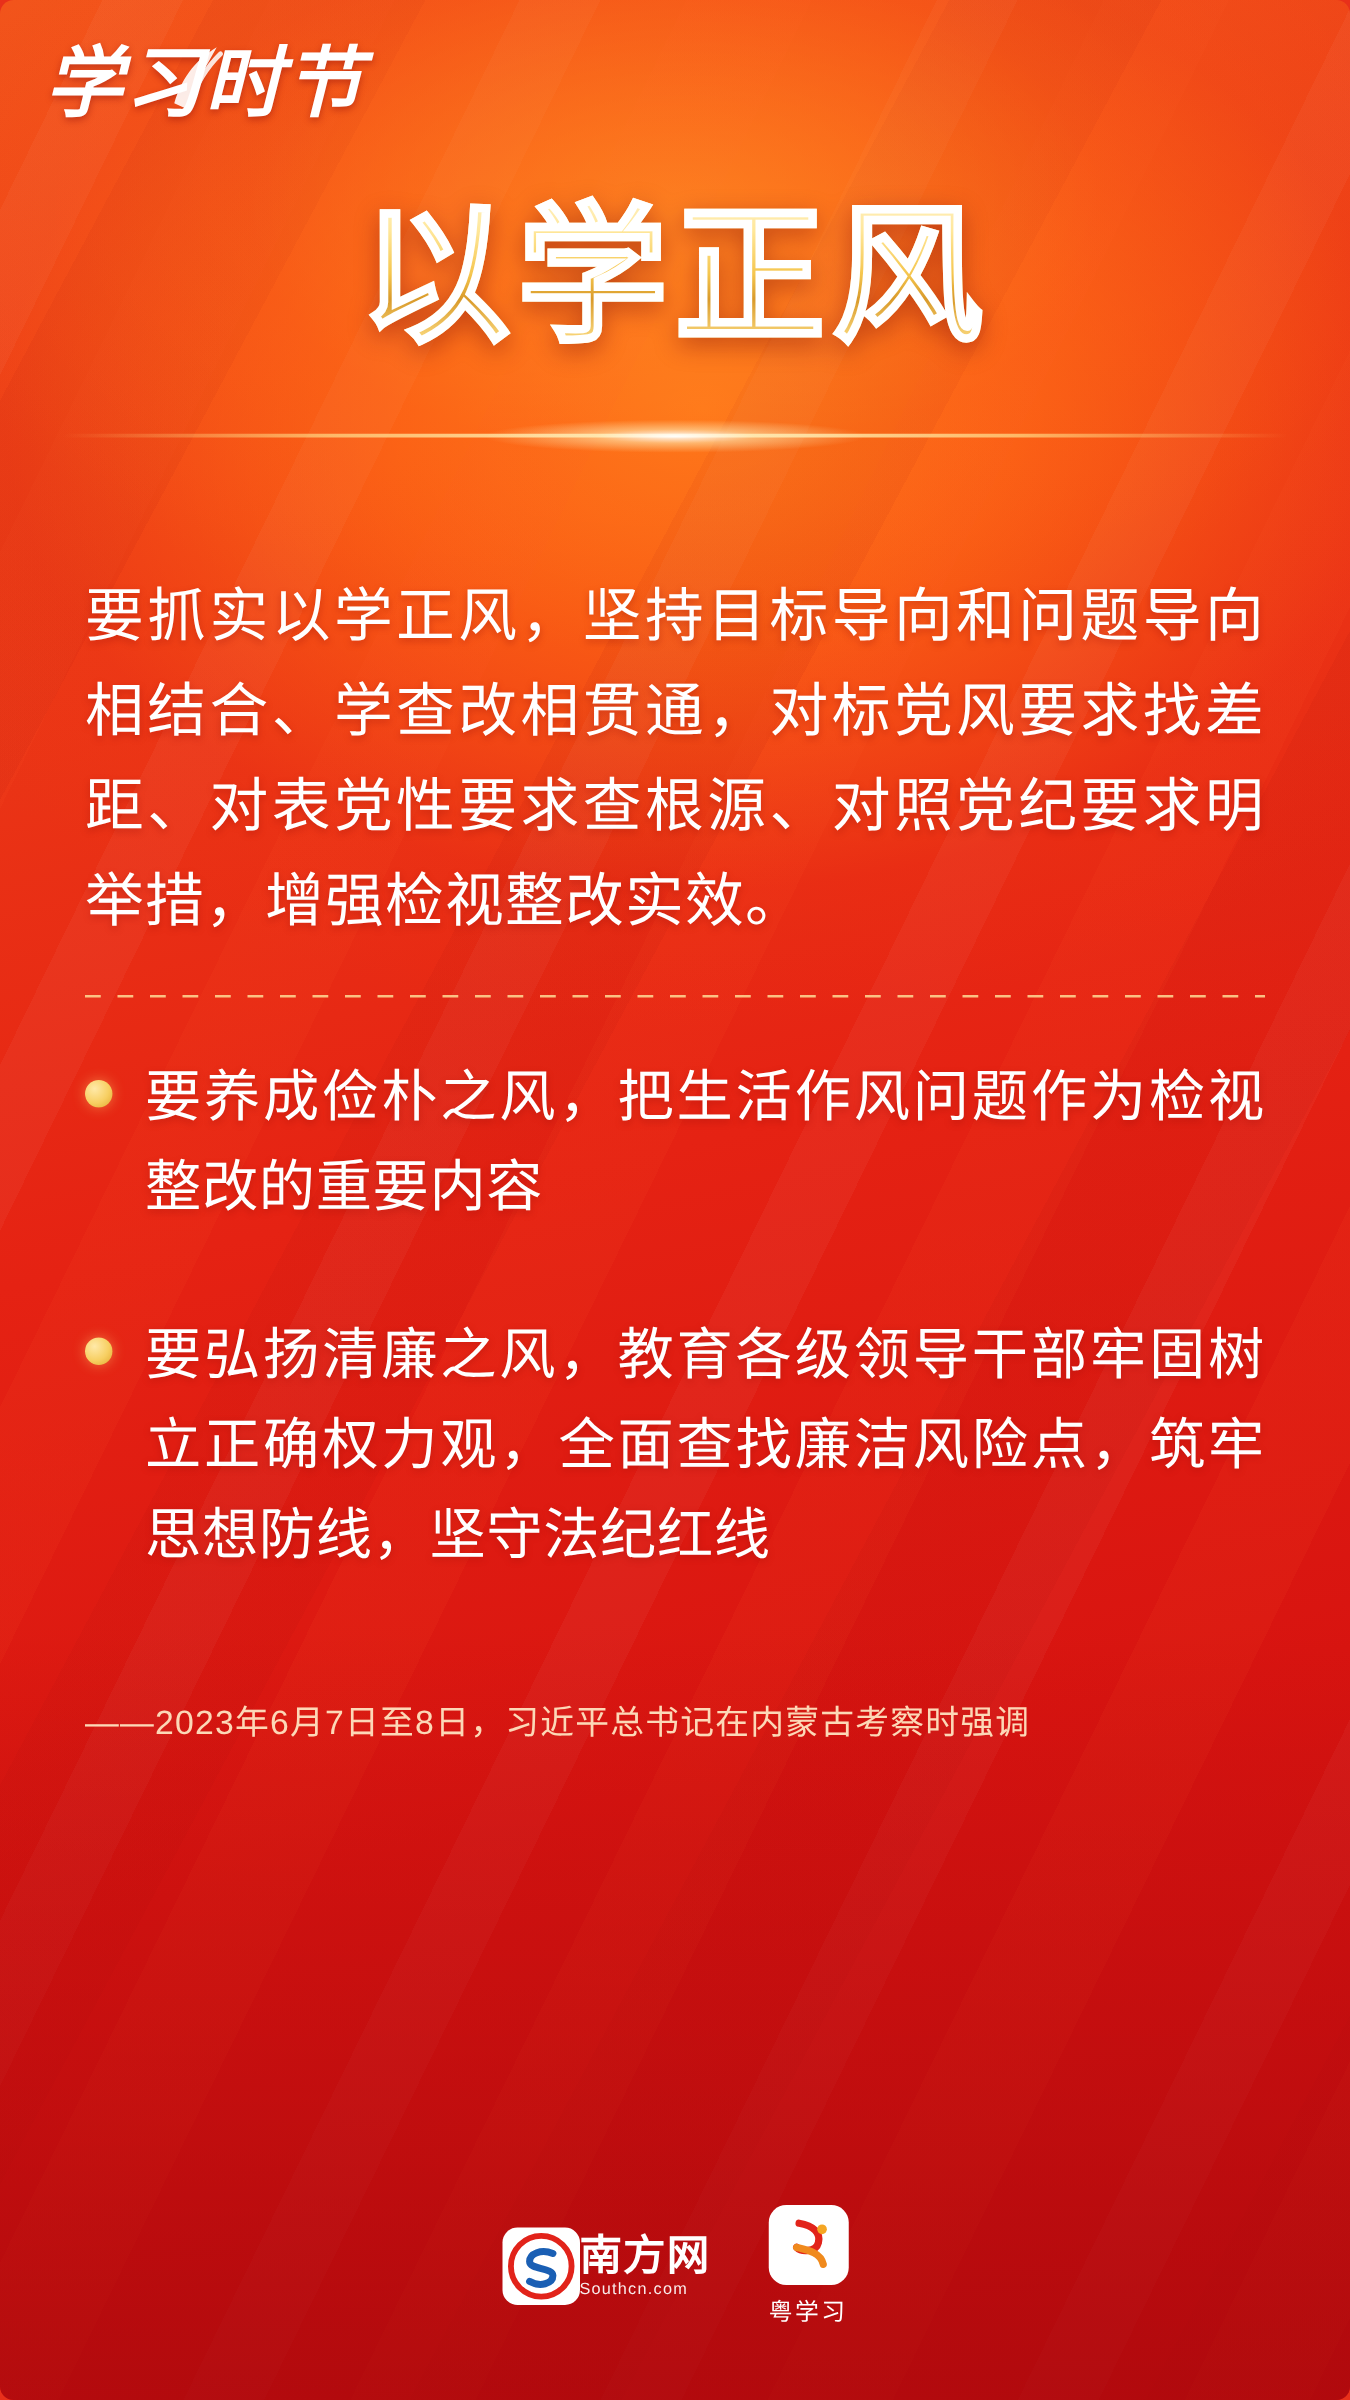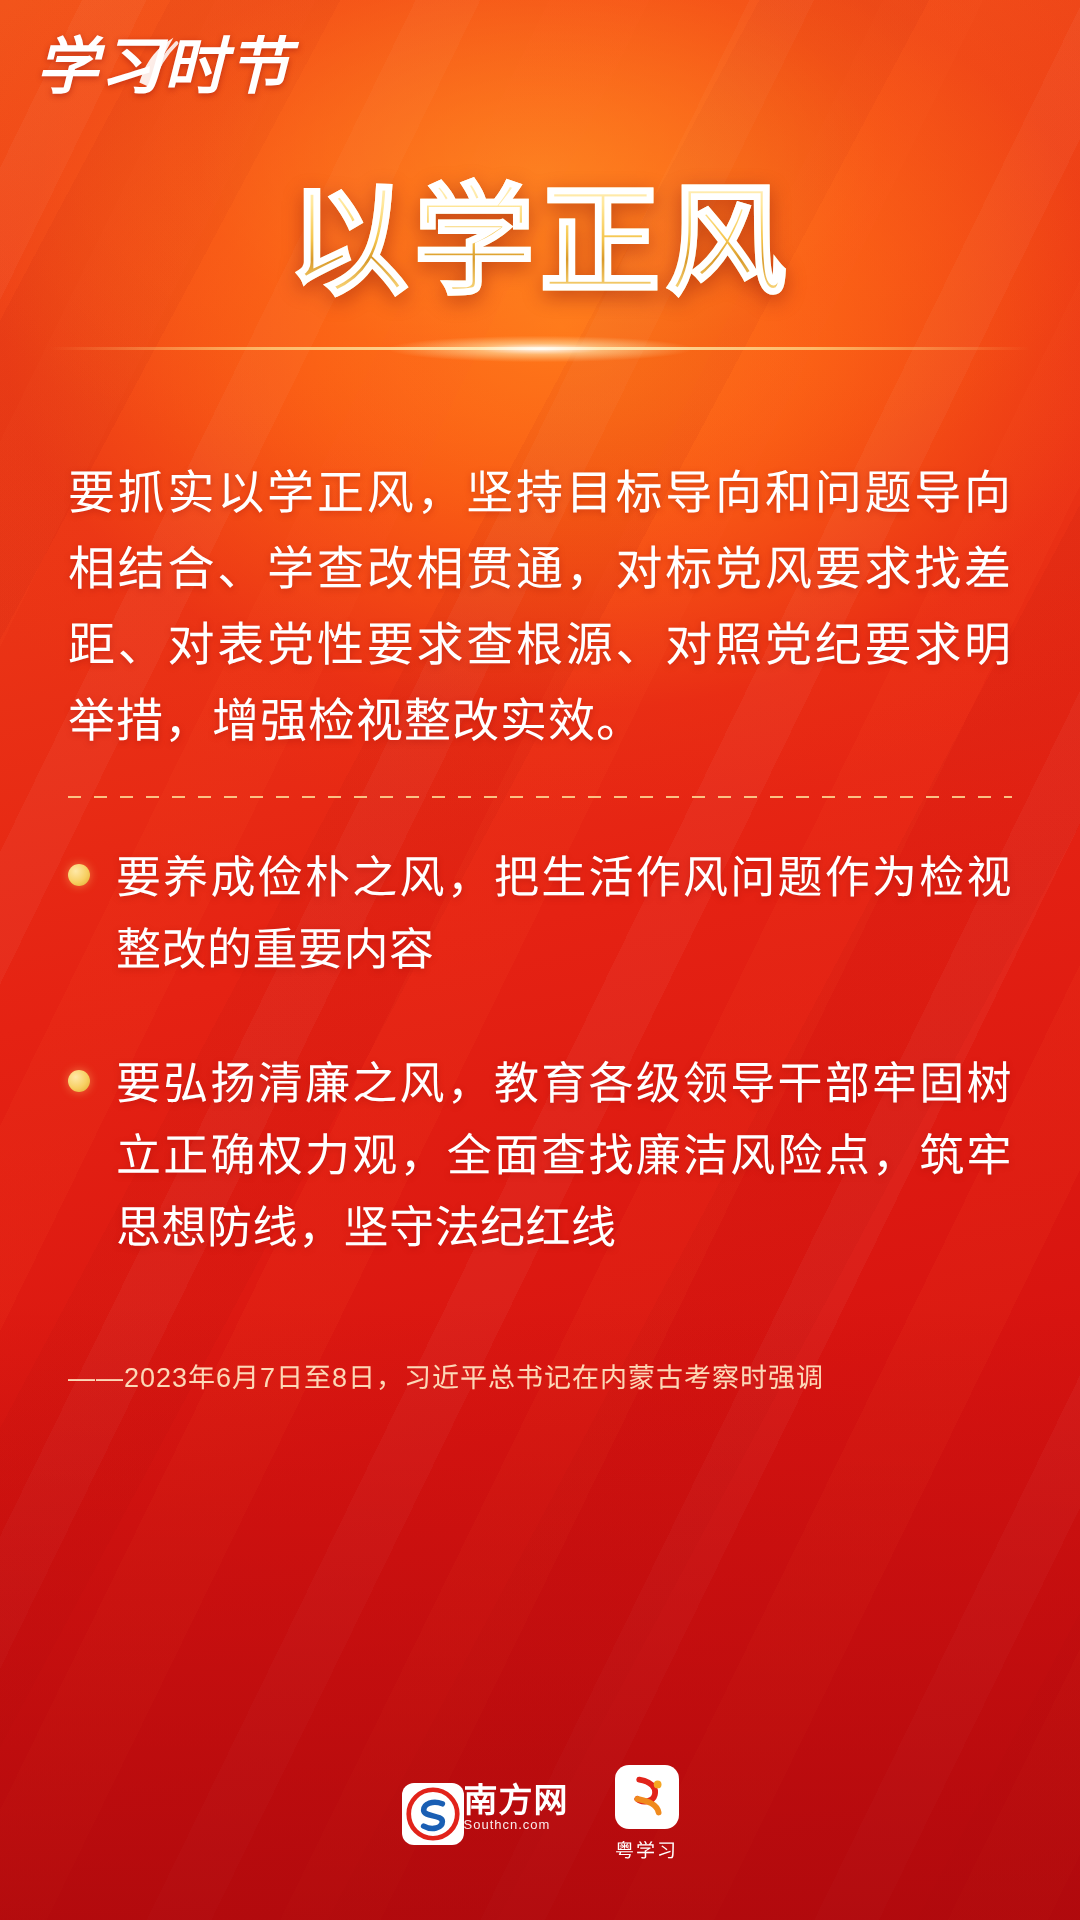--- a/index.html
+++ b/index.html
@@ -19,20 +19,21 @@
   
   .poster {
     position: absolute;
     inset: 0;
     width: 1080px;
     height: 1920px;
     overflow: hidden;
     background:
       radial-gradient(ellipse 900px 620px at 52% 17%, #ff7a1a 0%, rgba(255,106,20,0.75) 28%, rgba(240,60,20,0.18) 62%, rgba(231,40,20,0) 80%),
       linear-gradient(168deg, #f2541b 0%, #ec3a16 22%, #e52213 48%, #d81410 72%, #c90d10 100%);
+    border-radius: 11px;
   }
 
   
   .streaks {
     position: absolute;
     inset: -10%;
     background:
       repeating-linear-gradient(
         -64deg,
         rgba(255,255,255,0.000) 0px,
@@ -106,21 +107,20 @@
     opacity: 0.95;
   }
 
   
   .headline-wrap {
     position: absolute;
     top: 150px;
     left: 0; right: 0;
     text-align: center;
     z-index: 5;
-    margin-top: 20px;
   }
   .headline {
     display: inline-block;
     font-family: "DejaVu Sans", sans-serif;
     font-size: 120px;
     font-weight: 700;
     line-height: 1.2;
     letter-spacing: 6px;
     background: linear-gradient(180deg, #fff3cf 0%, #ffe79a 24%, #f5c64e 48%, #d99a2a 62%, #f7d274 82%, #ffeeb5 100%);
     -webkit-background-clip: text;
@@ -224,20 +224,21 @@
     left: 0; right: 0;
     bottom: 58px;
     display: flex;
     justify-content: center;
     align-items: center;
     gap: 46px;
     z-index: 6;
   }
   .brand {
     display: flex;
+    align-items: center;
     gap: 0;
   }
   .brand-badge {
     width: 62px; height: 62px;
     border-radius: 12px;
     background: #ffffff;
     display: flex;
     align-items: center;
     justify-content: center;
   }

